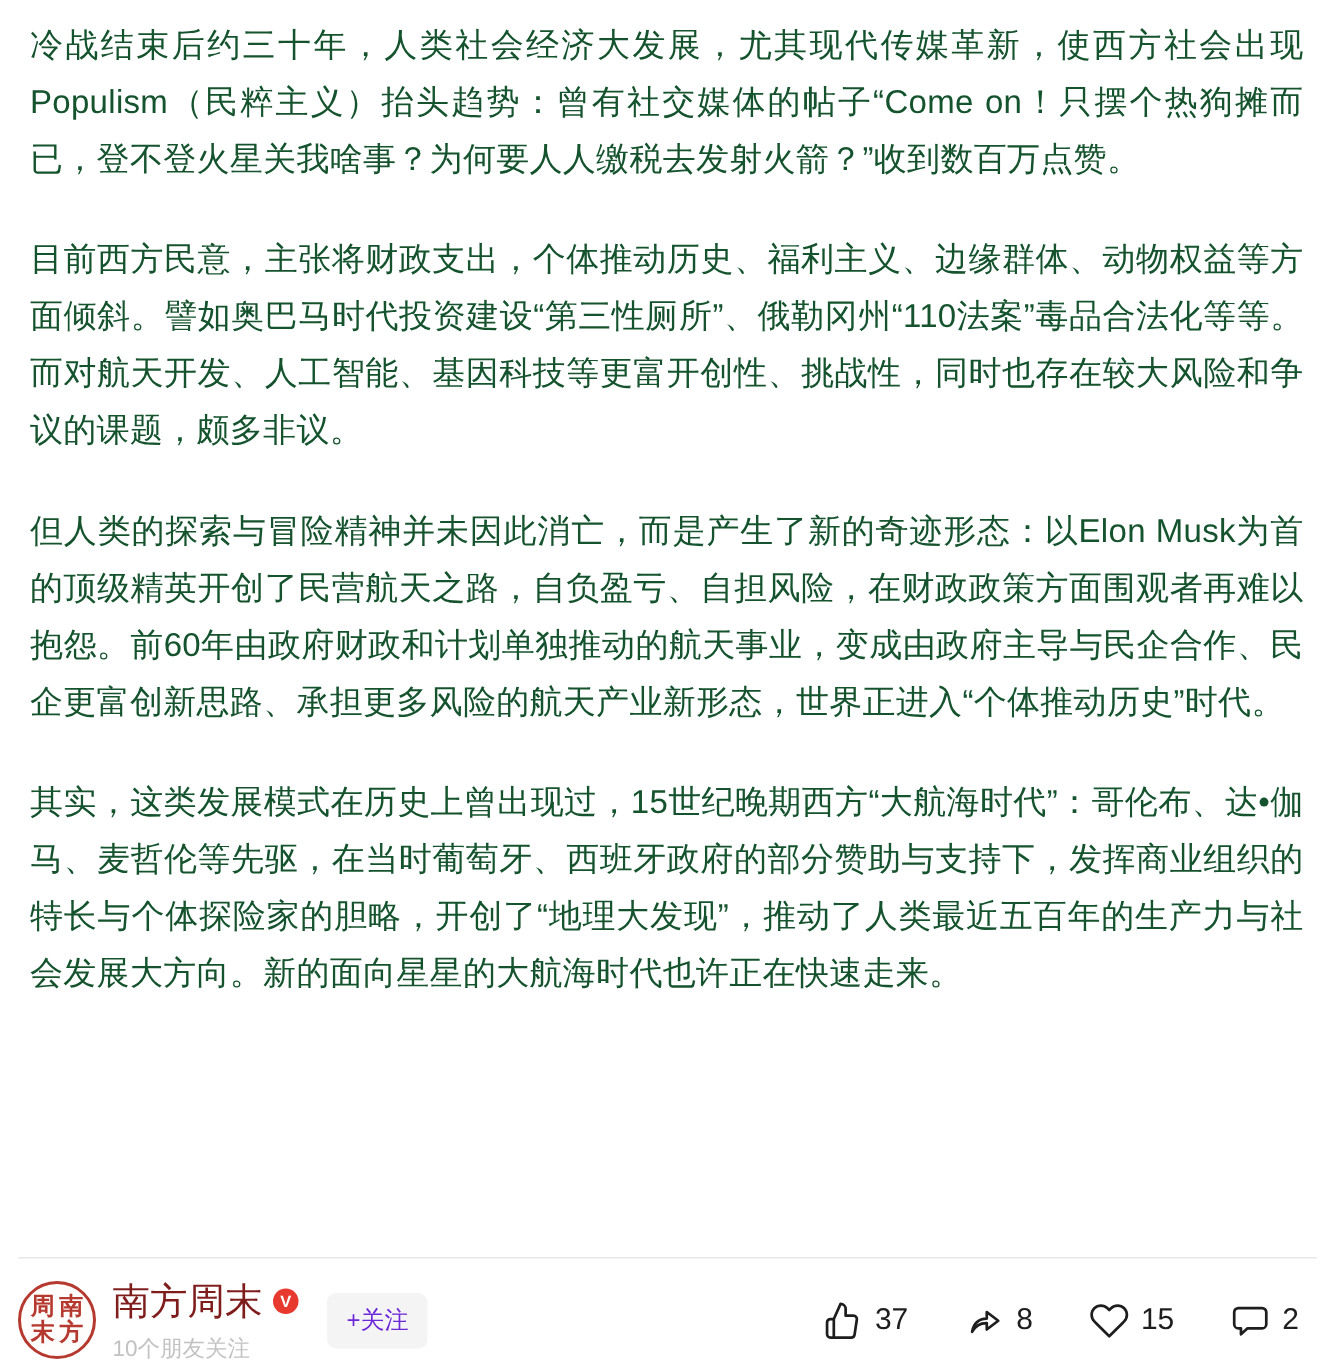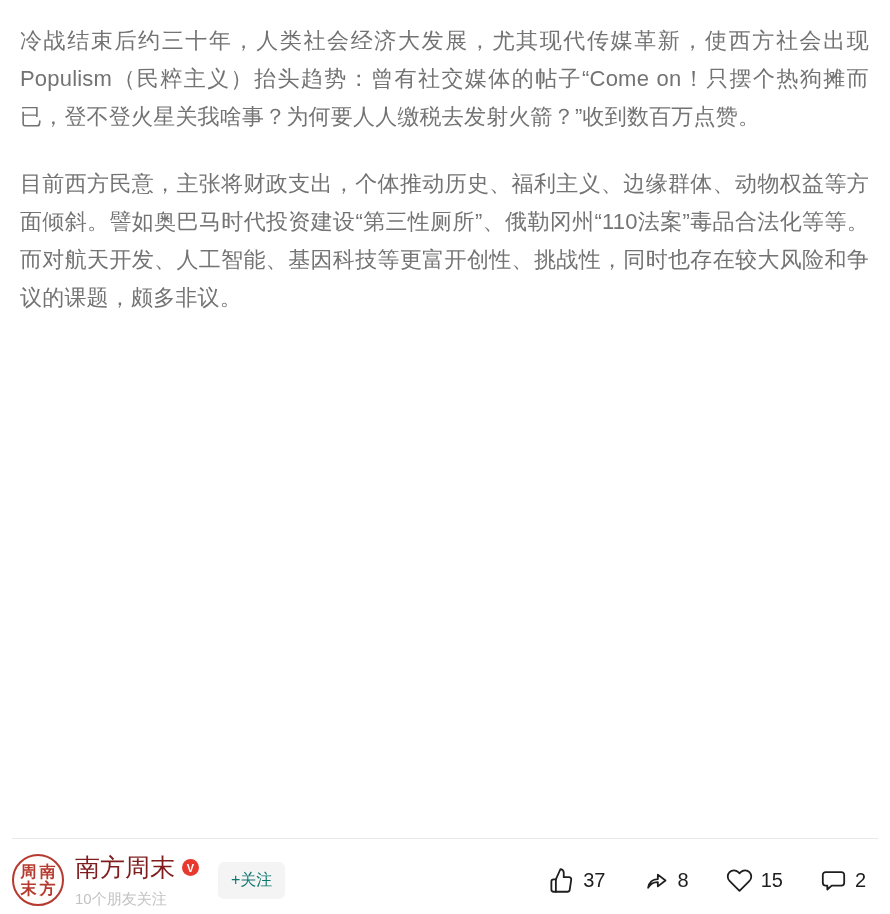--- a/index.html
+++ b/index.html
@@ -8,24 +8,24 @@
     background: #ffffff;
     width: 890px;
     height: 914px;
     overflow: hidden;
     font-family: "Liberation Sans", sans-serif;
   }
   .article {
     padding: 5px 21px 0 20px;
   }
   .article p {
-    margin: 17px 0 29px 0;
+    margin: 6px 0 29px 0;
     font-size: 22px;
     line-height: 38px;
-    color: #737373;
+    color: #14532d;
     text-align: justify;
     letter-spacing: 0.2px;
   }
   .footer {
     position: absolute;
     left: 0;
     right: 0;
     bottom: 0;
     height: 75px;
     border-top: 1px solid #e8e8e8;
@@ -84,21 +84,21 @@
     font-size: 15px;
     color: #c2c2c2;
   }
   .follow-button {
     margin-left: 19px;
     background: #f4f4f4;
     border: none;
     border-radius: 6px;
     padding: 8px 13px;
     font-size: 16px;
-    color: #0f766e;
+    color: #6d28d9;
     font-family: "Liberation Sans", sans-serif;
     cursor: pointer;
   }
   .stats {
     margin-left: auto;
     display: flex;
     align-items: flex-end;
     gap: 37px;
   }
   .stat {
@@ -118,20 +118,22 @@
     stroke-linecap: round;
     stroke-linejoin: round;
   }
 </style>
 </head>
 <body>
 
 <div class="article">
   <p>冷战结束后约三十年，人类社会经济大发展，尤其现代传媒革新，使西方社会出现Populism（民粹主义）抬头趋势：曾有社交媒体的帖子“Come on！只摆个热狗摊而已，登不登火星关我啥事？为何要人人缴税去发射火箭？”收到数百万点赞。</p>
   <p>目前西方民意，主张将财政支出，个体推动历史、福利主义、边缘群体、动物权益等方面倾斜。譬如奥巴马时代投资建设“第三性厕所”、俄勒冈州“110法案”毒品合法化等等。而对航天开发、人工智能、基因科技等更富开创性、挑战性，同时也存在较大风险和争议的课题，颇多非议。</p>
+  <p>但人类的探索与冒险精神并未因此消亡，而是产生了新的奇迹形态：以Elon Musk为首的顶级精英开创了民营航天之路，自负盈亏、自担风险，在财政政策方面围观者再难以抱怨。前60年由政府财政和计划单独推动的航天事业，变成由政府主导与民企合作、民企更富创新思路、承担更多风险的航天产业新形态，世界正进入“个体推动历史”时代。</p>
+  <p>其实，这类发展模式在历史上曾出现过，15世纪晚期西方“大航海时代”：哥伦布、达•伽马、麦哲伦等先驱，在当时葡萄牙、西班牙政府的部分赞助与支持下，发挥商业组织的特长与个体探险家的胆略，开创了“地理大发现”，推动了人类最近五百年的生产力与社会发展大方向。新的面向星星的大航海时代也许正在快速走来。</p>
 </div>
 
 <div class="footer">
   <div class="footer-inner">
     <div class="avatar">
       <div class="seal-grid">
         <span>周</span>
         <span>南</span>
         <span>末</span>
         <span>方</span>

